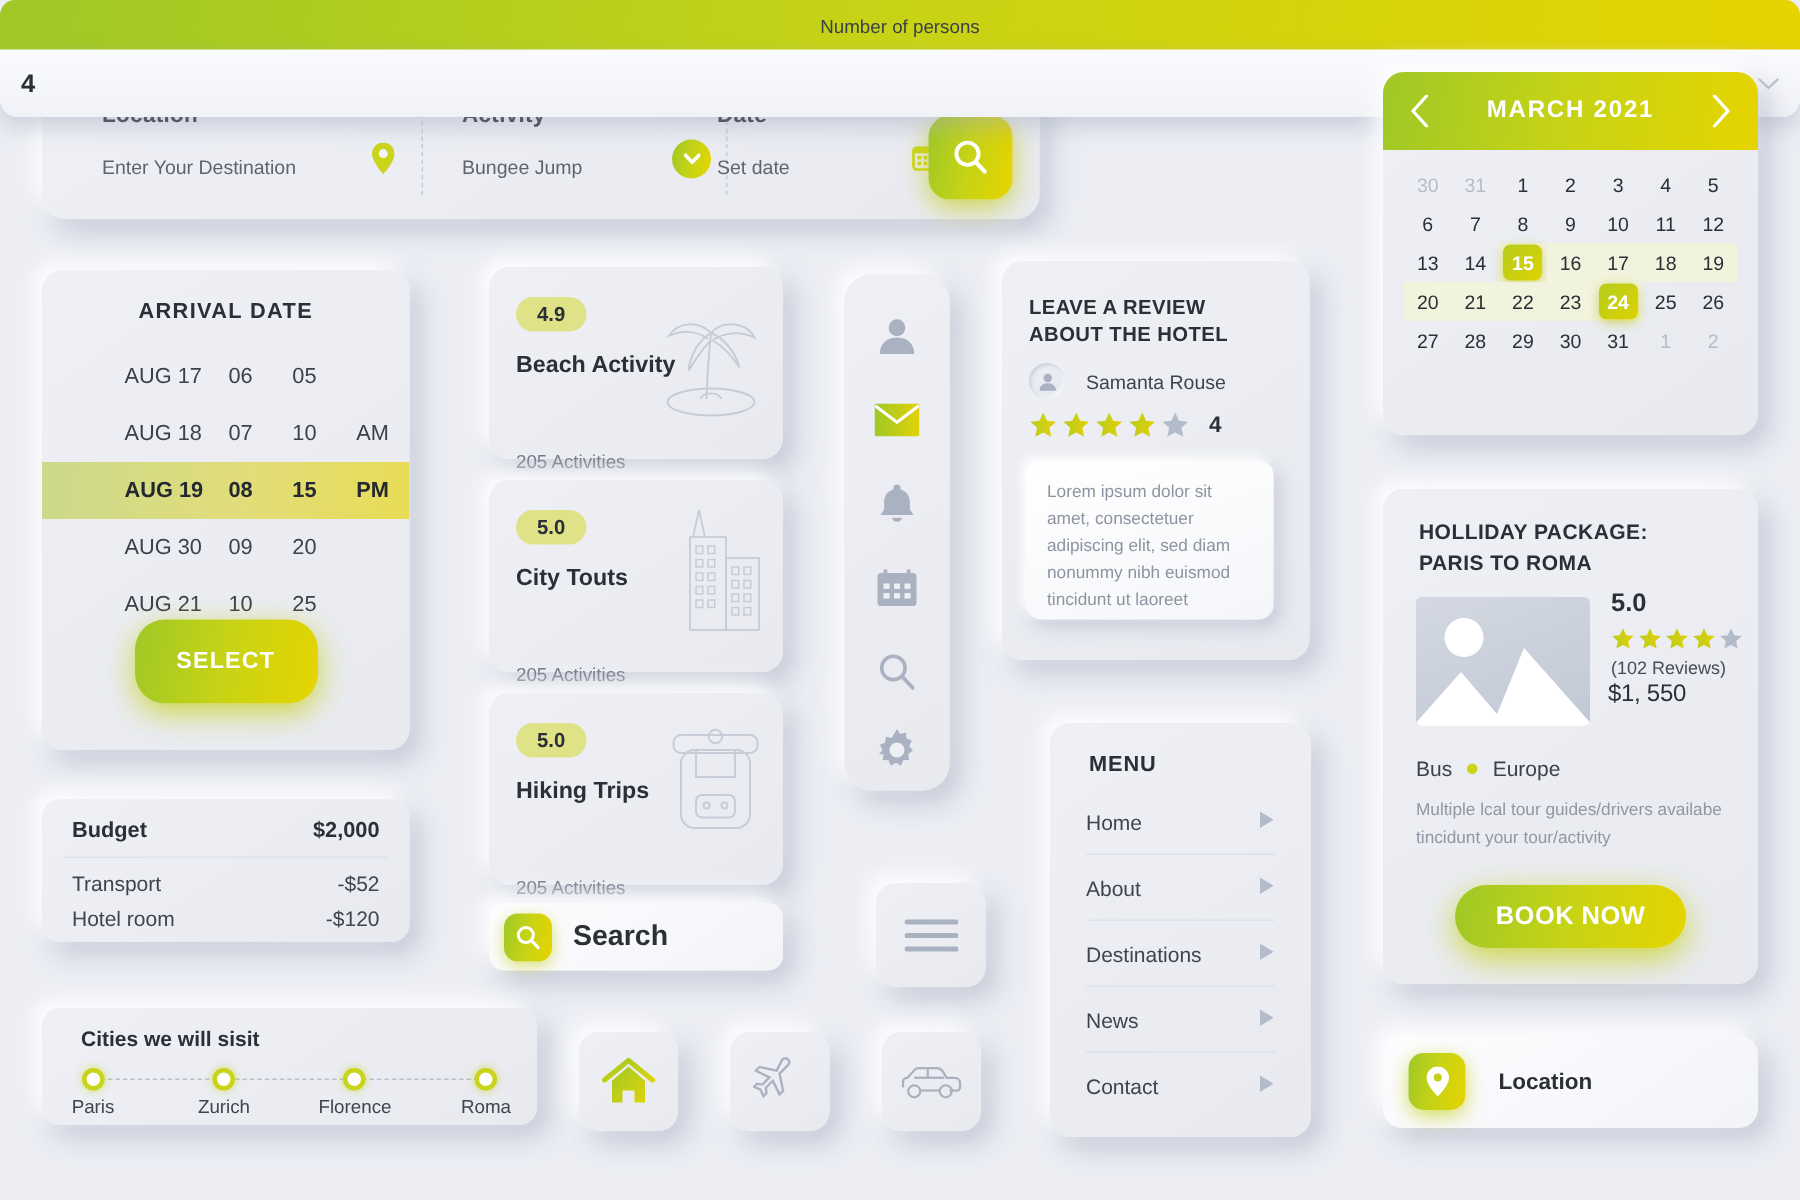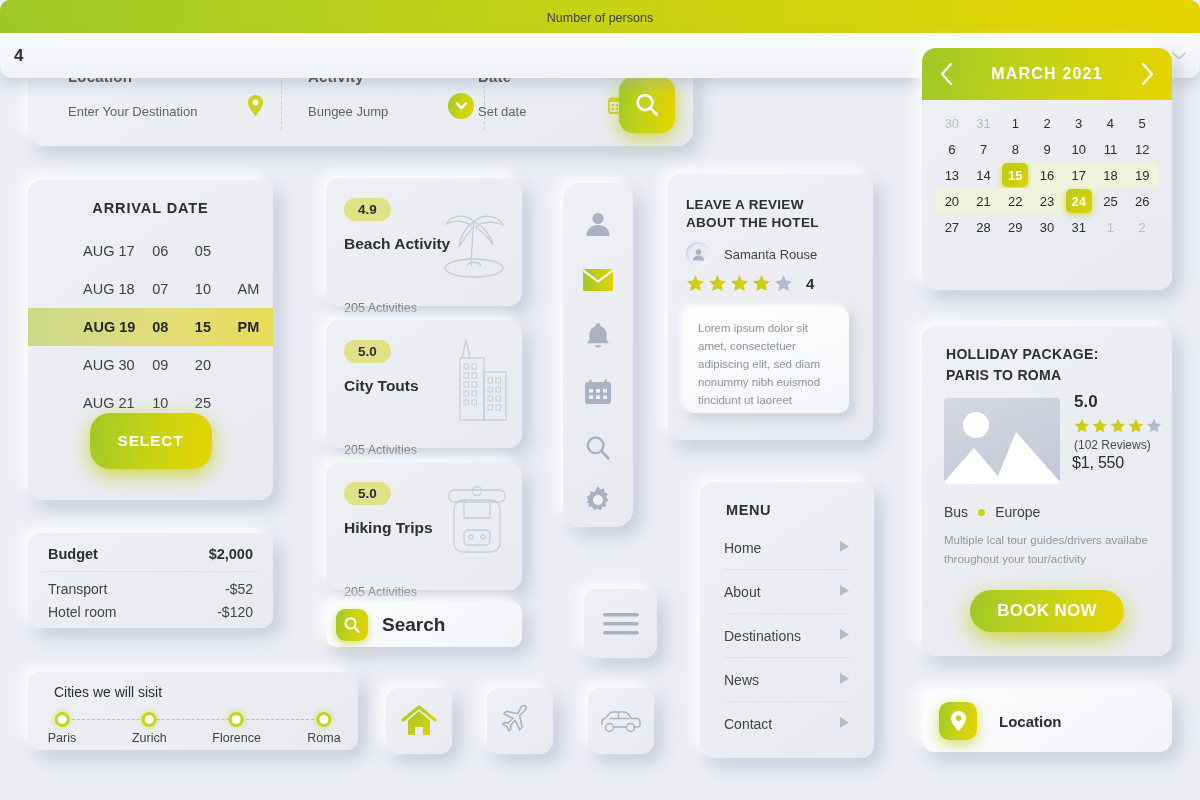--- a/index.html
+++ b/index.html
@@ -122,21 +122,21 @@
   
   #budget-card { left: 28px; top: 533px; width: 245px; height: 95px; border-radius: 12px; }
   .bud-row { display: flex; justify-content: space-between; font-size: 14px; }
   #budget-head { padding: 13px 20px 9px; font-weight: bold; font-size: 14.5px; }
   #budget-sep { height: 1px; background: #dfe2ea; margin: 0 14px; }
   #budget-lines { padding: 9px 20px 0; color: #3f444e; }
   #budget-lines .bud-row { margin-bottom: 7px; }
 
   
   #cities-card { left: 28px; top: 672px; width: 330px; height: 78px; border-radius: 12px; }
-  #cities-title { padding: 12px 0 0 26px; font-size: 14px; font-weight: normal; }
+  #cities-title { padding: 12px 0 0 26px; font-size: 14px; font-weight: bold; }
   #cities-track { position: relative; margin: 12px 26px 0; height: 34px; }
   #cities-line {
     position: absolute; left: 8px; right: 8px; top: 7px; height: 0;
     border-top: 1px dashed #b9bfcc;
   }
   .city-node { position: absolute; top: 0; transform: translateX(-50%); text-align: center; }
   .city-dot {
     width: 15px; height: 15px; border-radius: 50%;
     background: #fff; border: 3.5px solid #c8d41a;
     margin: 0 auto 4px; position: relative; z-index: 1;
@@ -781,21 +781,21 @@
           </svg>
         </span>
       </div>
     <div id="pkg-reviews">(102 Reviews)</div>
     <div id="pkg-price">$1, 550</div>
     <div id="pkg-tags">
       <span>Bus</span>
       <span class="tag-dot"></span>
       <span>Europe</span>
     </div>
-    <div id="pkg-desc">Multiple lcal tour guides/drivers availabe throughout your tour/activity</div>
+    <div id="pkg-desc">Multiple lcal tour guides/drivers availabe tincidunt your tour/activity</div>
     <div class="grad" id="book-button">BOOK NOW</div>
   </div>
 
   <div class="card" id="menu-card">
     <div id="menu-title">MENU</div>
     <div id="menu-items" style="margin-top:8px">
         <div class="menu-item">
           <span>Home</span>
           <span class="menu-caret"><svg width="11" height="13" viewBox="0 0 11 13">
               <path d="M1 1L10 6.5L1 12z" fill="#b4bccb"></path>

